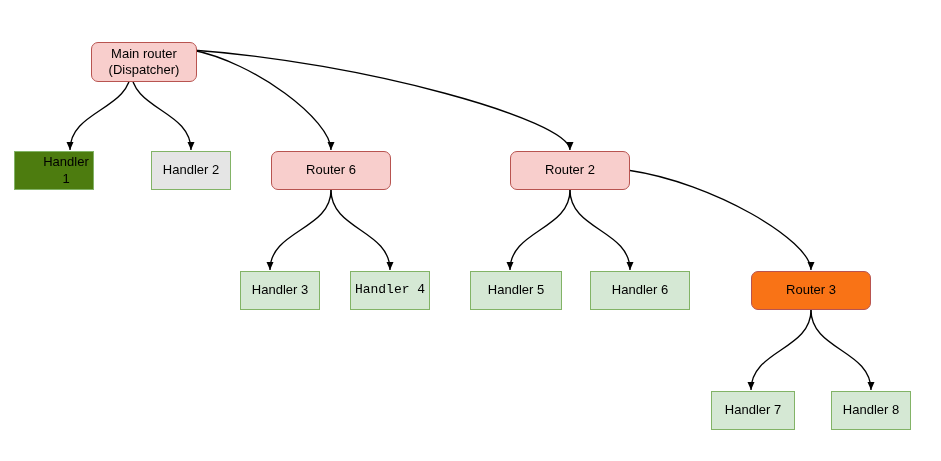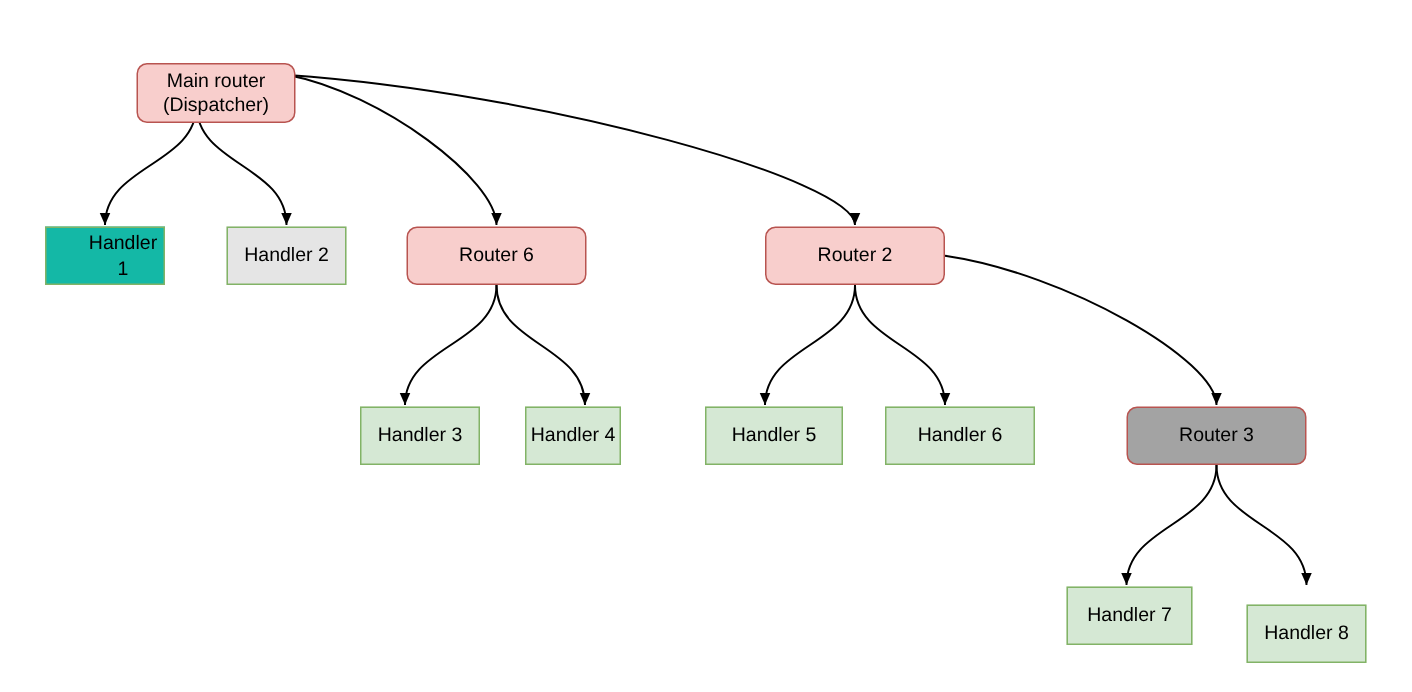--- a/index.html
+++ b/index.html
@@ -60,47 +60,47 @@
       <path d="M 570 190 C 570 230, 630 230, 630 270" class="edge" stroke="#000000" marker-end="url(#arrowhead)"></path>
       <path d="M 630 170.5 C 711.45 182.44, 811 240.15, 811 270" class="edge" stroke="#000000" marker-end="url(#arrowhead)"></path>
       <path d="M 811 310 C 811 350, 751 350, 751 390" class="edge" stroke="#000000" marker-end="url(#arrowhead)"></path>
       <path d="M 811 310 C 811 350, 871 350, 871 390" class="edge" stroke="#000000" marker-end="url(#arrowhead)"></path>
     </svg>
   <div id="node-layer">
       <div class="node router" style="left: 70px; top: 42px; width: 106px; height: 40px; background: rgb(248, 206, 204); border-color: rgb(184, 84, 80); border-radius: 7px; margin-left: 21px;">
         <span class="node-label">Main router
 (Dispatcher)</span>
       </div>
-      <div class="node handler" style="left: 30px; top: 151px; width: 80px; height: 39px; background: #14b8a6; border-color: rgb(130, 179, 102); padding-left: 24px;">
+      <div class="node handler" style="left: 14px; top: 151px; width: 80px; height: 39px; background: #4d7c0f; border-color: rgb(130, 179, 102); padding-left: 24px;">
         <span class="node-label">Handler 1</span>
       </div>
       <div class="node handler" style="left: 151px; top: 151px; width: 80px; height: 39px; background: #e5e5e5; border-color: rgb(130, 179, 102);">
         <span class="node-label">Handler 2</span>
       </div>
       <div class="node router" style="left: 271px; top: 151px; width: 120px; height: 39px; background: rgb(248, 206, 204); border-color: rgb(184, 84, 80); border-radius: 7px;">
         <span class="node-label">Router 6</span>
       </div>
       <div class="node router" style="left: 510px; top: 151px; width: 120px; height: 39px; background: rgb(248, 206, 204); border-color: rgb(184, 84, 80); border-radius: 7px;">
         <span class="node-label">Router 2</span>
       </div>
       <div class="node handler" style="left: 230px; top: 271px; width: 80px; height: 39px; background: rgb(213, 232, 212); border-color: rgb(130, 179, 102); margin-left: 10px;">
         <span class="node-label">Handler 3</span>
       </div>
-      <div class="node handler" style="left: 350px; top: 271px; width: 64px; height: 39px; background: rgb(213, 232, 212); border-color: rgb(130, 179, 102);">
+      <div class="node handler" style="left: 350px; top: 271px; width: 80px; height: 39px; background: rgb(213, 232, 212); border-color: rgb(130, 179, 102); font-family: Liberation Mono, monospace;">
         <span class="node-label">Handler 4</span>
       </div>
       <div class="node handler" style="left: 470px; top: 271px; width: 92px; height: 39px; background: rgb(213, 232, 212); border-color: rgb(130, 179, 102);">
         <span class="node-label">Handler 5</span>
       </div>
       <div class="node handler" style="left: 590px; top: 271px; width: 100px; height: 39px; background: rgb(213, 232, 212); border-color: rgb(130, 179, 102);">
         <span class="node-label">Handler 6</span>
       </div>
-      <div class="node router" style="left: 751px; top: 271px; width: 120px; height: 39px; background: #a3a3a3; border-color: rgb(184, 84, 80); border-radius: 7px;">
+      <div class="node router" style="left: 751px; top: 271px; width: 120px; height: 39px; background: #f97316; border-color: rgb(184, 84, 80); border-radius: 7px;">
         <span class="node-label">Router 3</span>
       </div>
       <div class="node handler" style="left: 711px; top: 391px; width: 84px; height: 39px; background: rgb(213, 232, 212); border-color: rgb(130, 179, 102);">
         <span class="node-label">Handler 7</span>
       </div>
-      <div class="node handler" style="left: 831px; top: 391px; width: 80px; height: 39px; background: rgb(213, 232, 212); border-color: rgb(130, 179, 102); margin-top: 12px;">
+      <div class="node handler" style="left: 831px; top: 391px; width: 80px; height: 39px; background: rgb(213, 232, 212); border-color: rgb(130, 179, 102);">
         <span class="node-label">Handler 8</span>
       </div>
     </div>
 </div>
 
 </body></html>

